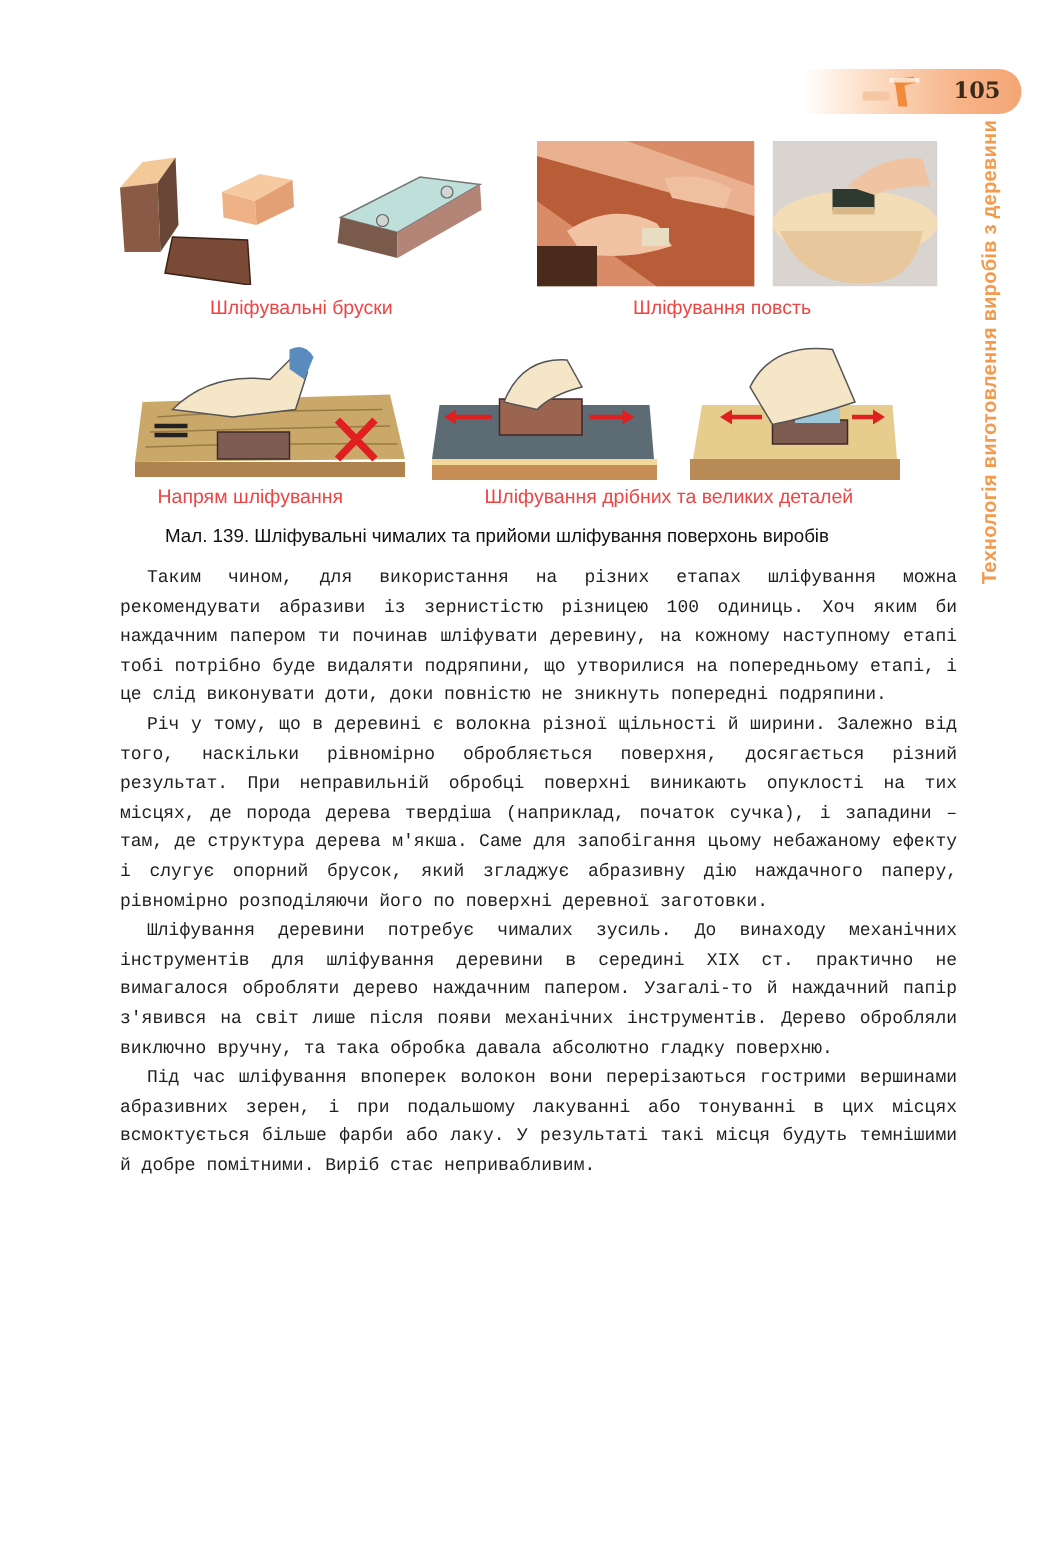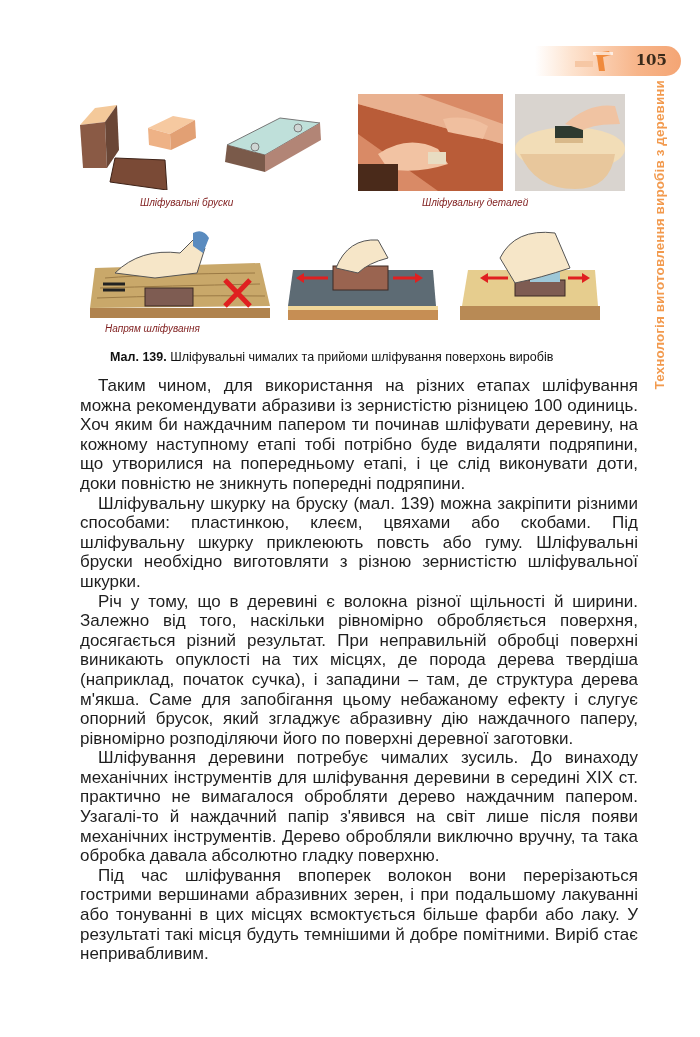--- a/index.html
+++ b/index.html
@@ -23,32 +23,32 @@
   }
   .side-title span {
     writing-mode: vertical-rl; transform: rotate(180deg);
     font-family: "Liberation Sans", sans-serif; font-weight: bold; font-size: 13.5px;
     color: #f29a4e; white-space: nowrap; letter-spacing: 0.1px;
   }
 
   .figure { position: absolute; left: 70px; top: 80px; width: 570px; height: 290px; }
   .fig-img { position: absolute; }
   .caption-it {
-    position: absolute; font-family: "Liberation Sans", sans-serif; font-style: italic;
-    font-size: 10px; color: #7f1d1d; white-space: nowrap;
+    position: absolute; font-family: "Liberation Sans", sans-serif; 
+    font-size: 13px; color: #ef4444; white-space: nowrap;
   }
   .fig-caption {
     position: absolute; left: 40px; top: 270px; width: 500px;
     font-family: "Liberation Sans", sans-serif; font-size: 12.5px; color: #111; white-space: nowrap;
   }
-  .fig-caption b { font-weight: bold; }
+  .fig-caption b { font-weight: normal; }
 
   .body-text {
     position: absolute; left: 80px; top: 376px; width: 558px;
-    font-family: Liberation Sans, sans-serif; font-size: 17px; line-height: 19.6px;
+    font-family: Liberation Mono, monospace; font-size: 12px; line-height: 19.6px;
     text-align: justify; color: #1e1e1e;
   }
   .body-text p { text-indent: 18px; hyphens: manual; }
 </style>
 </head>
 <body>
 
 <div class="page-tab">
   <svg class="tool-icon" viewBox="0 0 44 24">
     <rect x="0" y="12" width="18" height="6" fill="#f6c7a4"></rect>
@@ -90,21 +90,21 @@
     <rect x="0" y="70" width="40" height="27" fill="#4a2a1a"></rect>
   </svg>
   <svg class="fig-img" style="left:445px;top:14px;width:110px;height:97px" viewBox="0 0 110 97">
     <rect width="110" height="97" fill="#d9d4cf"></rect>
     <ellipse cx="55" cy="55" rx="55" ry="22" fill="#f2ddb7"></ellipse>
     <path d="M5 60 Q20 95 60 95 Q95 95 100 60" fill="#e8c79c"></path>
     <rect x="40" y="32" width="28" height="14" fill="#2e3a30"></rect>
     <rect x="40" y="44" width="28" height="5" fill="#d9b98a"></rect>
     <path d="M50 30 Q75 8 100 12 L105 30 Q80 30 68 36 Z" fill="#f0c3a2"></path>
   </svg>
-  <div class="caption-it" style="left:352px;top:117px">Шліфувальну деталей</div>
+  <div class="caption-it" style="left:352px;top:117px">Шліфування повсть</div>
 
   <svg class="fig-img" style="left:15px;top:148px;width:190px;height:92px" viewBox="0 0 190 92">
     <polygon points="10,40 175,35 185,78 5,80" fill="#c9a86a"></polygon>
     <rect x="5" y="80" width="180" height="10" fill="#b0834e"></rect>
     <g stroke="#9b7a45" stroke-width="1" fill="none">
       <path d="M20 50 Q70 46 170 45"></path>
         <path d="M15 60 Q80 58 175 56"></path>
         <path d="M12 70 Q90 67 180 68"></path>
     </g>
     <rect x="60" y="60" width="48" height="18" fill="#7e5c52" stroke="#3d2a24" stroke-width="1"></rect>
@@ -130,26 +130,26 @@
     <polygon points="8,42 135,42 138,78 2,78" fill="#e6cd8e"></polygon>
     <rect x="0" y="78" width="140" height="14" fill="#b88a55"></rect>
     <rect x="55" y="52" width="50" height="16" fill="#7e5c52" stroke="#3d2a24" stroke-width="1"></rect>
     <rect x="70" y="38" width="30" height="16" fill="#9ec8d8"></rect>
     <path d="M40 30 Q55 0 95 5 L110 40 Q80 50 55 55 Z" fill="#f6e6c8" stroke="#555" stroke-width="1"></path>
     <path d="M48 50 L25 50" stroke="#e02020" stroke-width="3"></path>
       <polygon points="20,50 28,45 28,55" fill="#e02020"></polygon>
     <path d="M108 50 L125 50" stroke="#e02020" stroke-width="3"></path>
       <polygon points="130,50 122,45 122,55" fill="#e02020"></polygon>
   </svg>
+  <div class="caption-it" style="left:253px;top:243px">Шліфування дрібних та великих деталей</div>
 
   <div class="fig-caption">
     <b>Мал. 139.</b>
     <span>Шліфувальні чималих та прийоми шліфування поверхонь виробів</span>
   </div>
 </div>
 
 <div class="body-text">
   <p>Таким чином, для використання на різних етапах шліфування можна рекомендувати абразиви із зернистістю різницею 100 одиниць. Хоч яким би наждачним папером ти починав шліфувати деревину, на кожному наступному етапі тобі потрібно буде видаляти подряпини, що утворилися на попередньому етапі, і це слід виконувати доти, доки повністю не зникнуть попередні подряпини.</p>
-  <p>Шліфувальну шкурку на бруску (мал. 139) можна закріпити різними способами: пластинкою, клеєм, цвяхами або скобами. Під шліфувальну шкурку приклеюють повсть або гуму. Шліфувальні бруски необхідно виготовляти з різною зернистістю шліфувальної шкурки.</p>
   <p>Річ у тому, що в деревині є волокна різної щільності й ширини. Залежно від того, наскільки рівномірно обробляється поверхня, досягається різний результат. При неправильній обробці поверхні виникають опуклості на тих місцях, де порода дерева твердіша (наприклад, початок сучка), і западини – там, де структура дерева м'якша. Саме для запобігання цьому небажаному ефекту і слугує опорний брусок, який згладжує абразивну дію наждачного паперу, рівномірно розподіляючи його по поверхні деревної заготовки.</p>
   <p>Шліфування деревини потребує чималих зусиль. До винаходу механічних інструментів для шліфування деревини в середині XIX ст. практично не вимагалося обробляти дерево наждачним папером. Узагалі-то й наждачний папір з'явився на світ лише після появи механічних інструментів. Дерево обробляли виключно вручну, та така обробка давала абсолютно гладку поверхню.</p>
   <p>Під час шліфування впоперек волокон вони перерізаються гострими вершинами абразивних зерен, і при подальшому лакуванні або тонуванні в цих місцях всмоктується більше фарби або лаку. У результаті такі місця будуть темнішими й добре помітними. Виріб стає непривабливим.</p>
 </div>
 
 </body></html>

